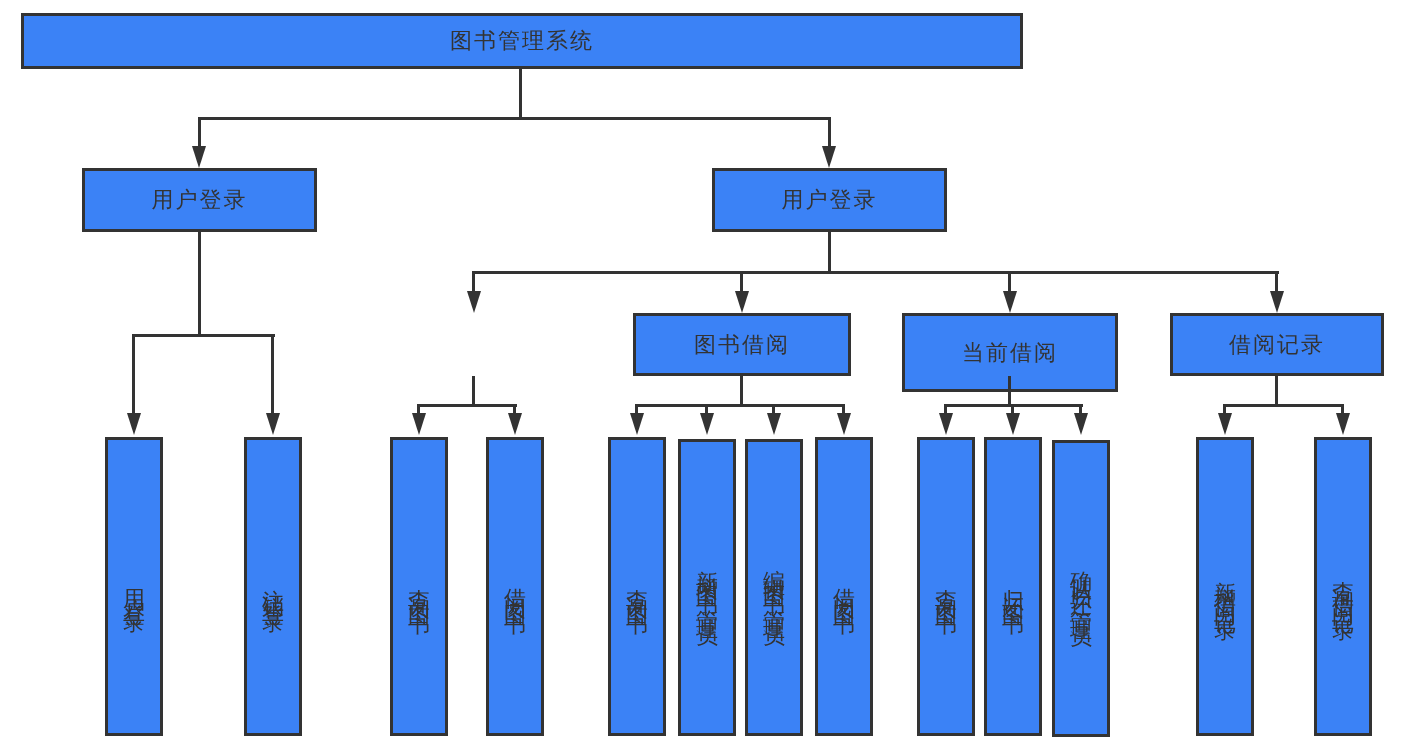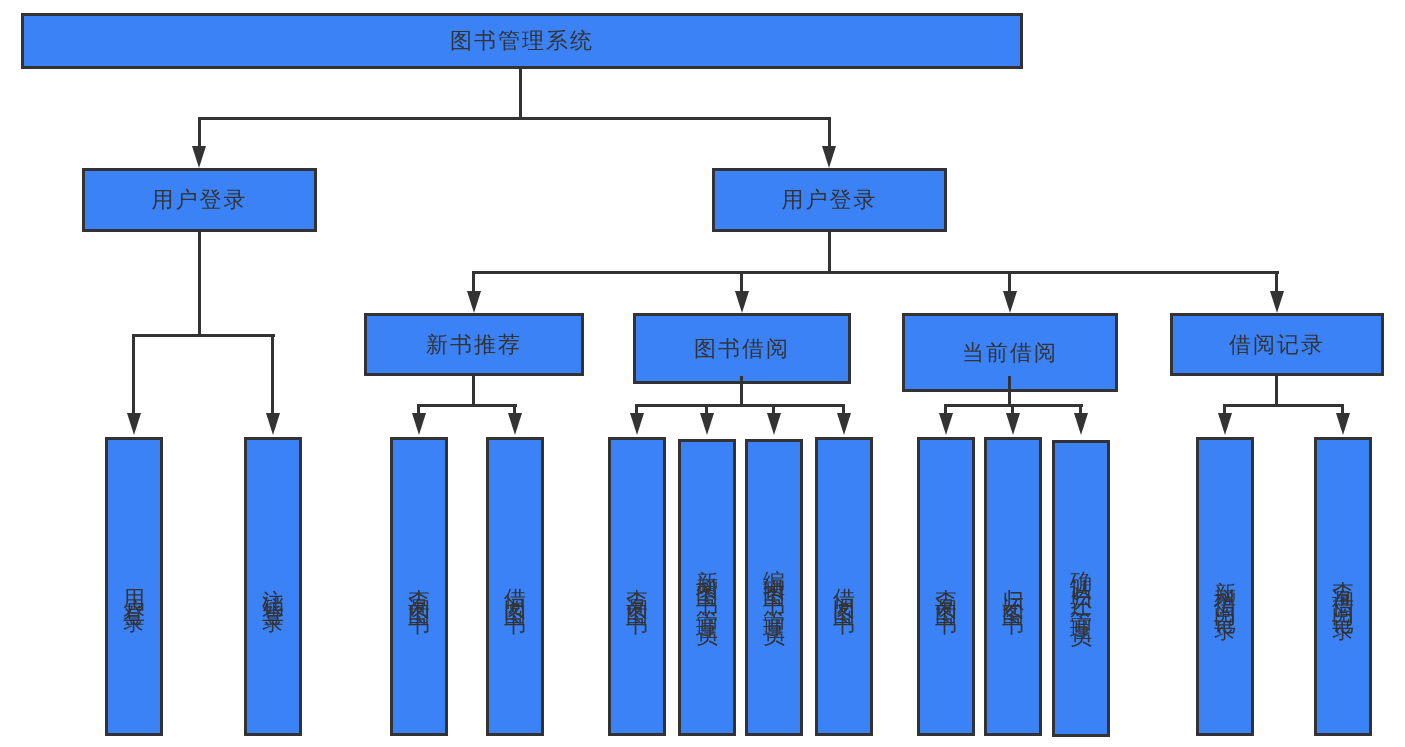--- a/index.html
+++ b/index.html
@@ -99,24 +99,21 @@
   <div class="hline" style="left:472px; top:271px; width:807px;"></div>
   <div class="vline" style="left:472px; top:271px; height:22px;"></div>
   <div class="ah" style="left:467px; top:291px;"></div>
   <div class="vline" style="left:740px; top:271px; height:22px;"></div>
   <div class="ah" style="left:735px; top:291px;"></div>
   <div class="vline" style="left:1008px; top:271px; height:22px;"></div>
   <div class="ah" style="left:1003px; top:291px;"></div>
   <div class="vline" style="left:1275px; top:271px; height:22px;"></div>
   <div class="ah" style="left:1270px; top:291px;"></div>
 
-  <div class="box h" style="left:364px; top:313px; width:220px; height:63px;">
-    <span>新书推荐</span>
-  </div>
-  <div class="box h" style="left:633px; top:313px; width:218px; height:71px;">
+  <div class="box h" style="left:633px; top:313px; width:218px; height:63px;">
     <span>图书借阅</span>
   </div>
   <div class="box h" style="left:902px; top:313px; width:216px; height:79px;">
     <span>当前借阅</span>
   </div>
   <div class="box h" style="left:1170px; top:313px; width:214px; height:63px;">
     <span>借阅记录</span>
   </div>
 
   <div class="vline" style="left:472px; top:376px; height:31px;"></div>

